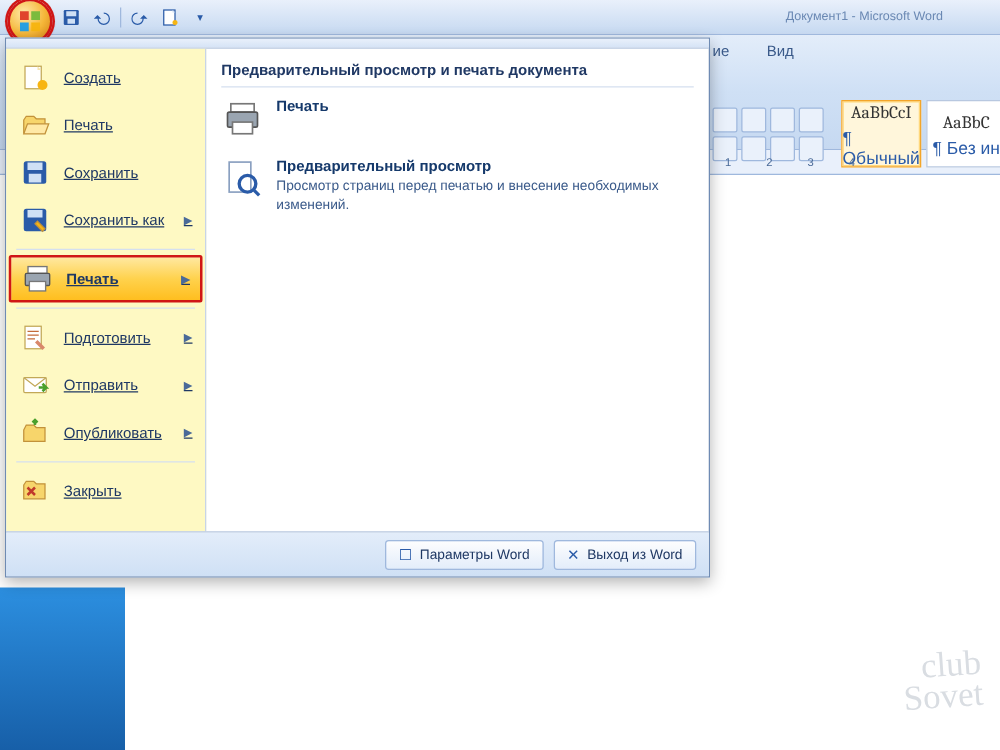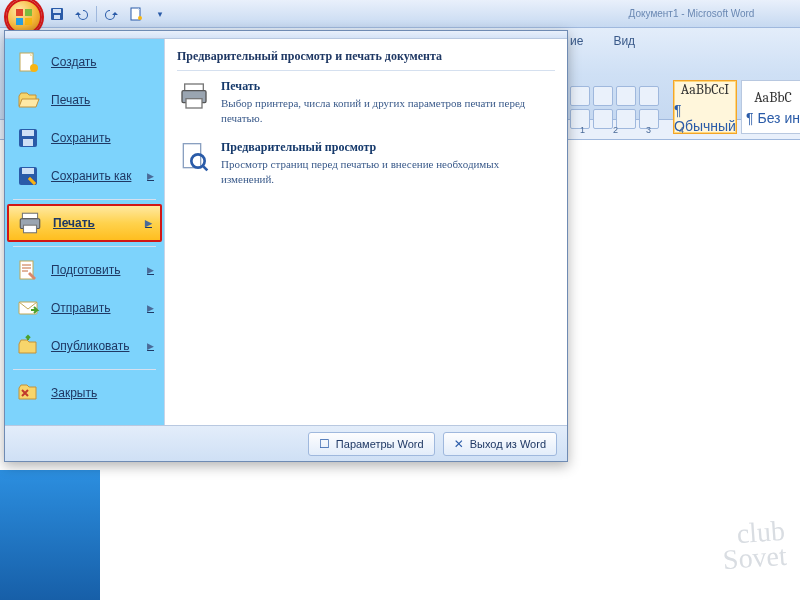--- a/index.html
+++ b/index.html
@@ -89,40 +89,40 @@
     border:1px solid #6f8bb3;
     box-shadow:0 4px 12px rgba(0,0,0,.3);
     display:flex;flex-direction:column;
   }
   .menu-top {
     height:8px;background:linear-gradient(to bottom,#e9f0fb,#d5e3f6);
     border-bottom:1px solid #b8c8e0;
   }
   .menu-body { flex:1; display:flex; }
   .menu-left {
-    width:160px; background:#7dd3fc; border-right:1px solid #c7d4e8;
+    width:160px; background:#fef9c3; border-right:1px solid #c7d4e8;
     padding:4px 2px;
   }
   .mitem {
     display:flex;align-items:center;gap:10px;
     height:38px;padding:0 8px;color:#1f3864;font-size:12px;
     text-decoration:underline;cursor:default;
   }
   .mitem .icon{width:26px;height:26px;display:flex;align-items:center;justify-content:center;}
   .mitem .chev{margin-left:auto;color:#4a6a98;font-size:9px;}
   .mitem.highlight{
     background:linear-gradient(to bottom,#ffe8a0,#ffd24d 50%,#ffbe1f);
     border:2px solid #d01616;
     border-radius:2px;
     font-weight:bold;
     text-decoration:underline;
   }
   .menu-sep{height:1px;background:#d5e0ef;margin:4px 6px;}
   .menu-right {
-    flex:1;padding:8px 12px 8px 12px;font-family:Liberation Serif, serif;
+    flex:1;padding:8px 12px 8px 12px;
   }
   .right-title{
     font-weight:bold;color:#1f3864;font-size:12px;
     padding:2px 0 6px 0;border-bottom:1px solid #d5e0ef;margin-bottom:8px;
   }
   .sub-item{display:flex;gap:10px;margin-bottom:14px;}
   .sub-item .icon{width:34px;height:34px;flex-shrink:0;display:flex;align-items:center;justify-content:center;}
   .sub-item .title{font-weight:bold;color:#15396b;font-size:12px;}
   .sub-item .desc{color:#3a5a8a;font-size:11px;line-height:1.35;margin-top:2px;max-width:330px;}
   .menu-footer{
@@ -351,21 +351,20 @@
       <div class="sub-item">
         <span class="icon">
           <svg width="32" height="32" viewBox="0 0 24 24">
               <rect x="5" y="3" width="14" height="5" fill="#fff" stroke="#777"></rect>
               <rect x="3" y="8" width="18" height="9" rx="1" fill="#9aa5b1" stroke="#555"></rect>
               <rect x="6" y="14" width="12" height="7" fill="#fff" stroke="#777"></rect>
             </svg>
         </span>
         <div>
           <div class="title">Печать</div>
-          <div class="desc">Выбор принтера, числа копий и других параметров печати перед печатью.</div>
         </div>
       </div>
 
 
       <div class="sub-item">
         <span class="icon">
           <svg width="32" height="32" viewBox="0 0 24 24">
               <rect x="4" y="2" width="13" height="18" fill="#fff" stroke="#8aa0c0"></rect>
               <circle cx="15" cy="15" r="5" fill="none" stroke="#2a5ba8" stroke-width="2"></circle>
               <path d="M19 19l3 3" stroke="#2a5ba8" stroke-width="2"></path>

